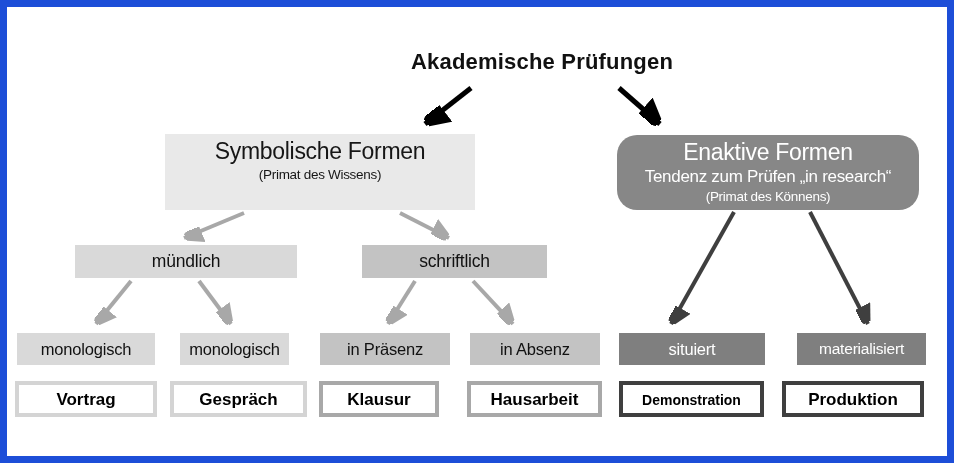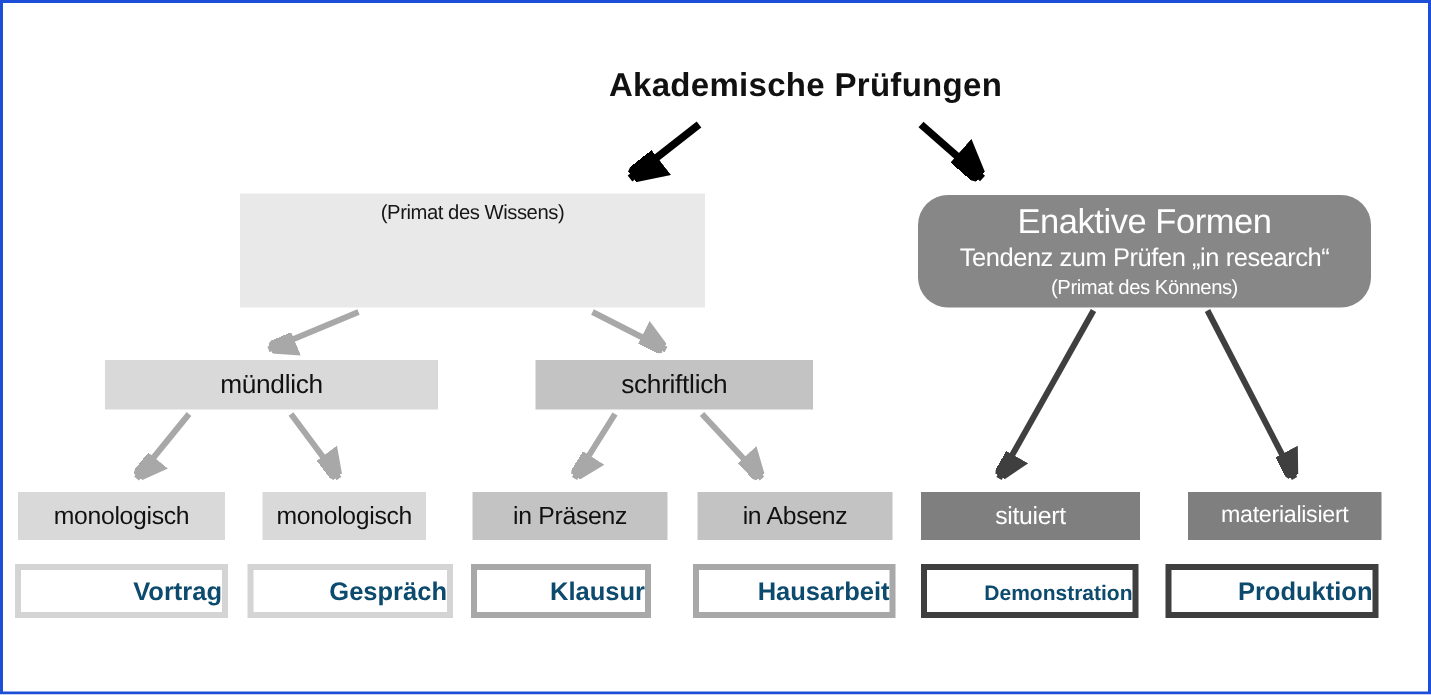--- a/index.html
+++ b/index.html
@@ -1,18 +1,18 @@
 <!DOCTYPE html>
 <html><head>
 <meta charset="utf-8">
 <style>
   html,body{margin:0;padding:0;background:#fff;font-family:"Liberation Sans",sans-serif;}
   .canvas{
     position:relative;width:954px;height:463px;box-sizing:border-box;
-    background:#fff;border:2px solid #1d4ed8;overflow:hidden;
+    background:#fff;border:7px solid #1d4ed8;overflow:hidden;
   }
   .node{position:absolute;box-sizing:border-box;text-align:center;color:#111;}
   .title{
     left:300px;top:42px;width:470px;height:30px;
     font-size:22px;font-weight:bold;letter-spacing:0.2px;
   }
   .branch{
     padding-top:3px;letter-spacing:-0.3px;
   }
   .branch .h{font-size:23px;line-height:28px;}
@@ -25,21 +25,21 @@
   .schriftlich{left:355px;top:238px;width:185px;background:#c3c3c3;}
   .lvl3{height:32px;line-height:32px;font-size:16.5px;letter-spacing:-0.2px;}
   .monologisch{left:10px;top:326px;width:138px;background:#d9d9d9;}
   .dialogisch{left:173px;top:326px;width:109px;background:#d9d9d9;}
   .in-praesenz{left:313px;top:326px;width:130px;background:#c3c3c3;}
   .in-absenz{left:463px;top:326px;width:130px;background:#c3c3c3;}
   .situiert{left:612px;top:326px;width:146px;background:#7f7f7f;color:#fff;}
   .materialisiert{left:778px;top:326px;width:129px;background:#7f7f7f;color:#fff;font-size:15.5px;margin-left:12px;}
   .lvl4{
     height:36px;line-height:29px;background:#fff;font-weight:bold;font-size:17px;
-    border:4px solid #d4d4d4;color:#0c4a6e;text-align:right;
+    border:4px solid #d4d4d4;color:#000000;
   }
   .vortrag{left:8px;top:374px;width:142px;}
   .gespraech{left:163px;top:374px;width:137px;}
   .klausur{left:312px;top:374px;width:120px;border-color:#a8a8a8;}
   .hausarbeit{left:460px;top:374px;width:135px;border-color:#a8a8a8;}
   .demonstration{left:612px;top:374px;width:145px;border-color:#3f3f3f;font-size:14px;line-height:30px;}
   .produktion{left:775px;top:374px;width:142px;border-color:#3f3f3f;}
   svg.arrows{position:absolute;left:0;top:0;width:954px;height:463px;pointer-events:none;}
   .ln-black{stroke:#000000;stroke-width:5;}
   .ln-gray{stroke:#a8a8a8;stroke-width:4;}
@@ -70,20 +70,21 @@
     <line class="ln-gray" x1="192" y1="274" x2="224" y2="317" marker-end="url(#head-gray)"></line>
     <line class="ln-gray" x1="408" y1="274" x2="381" y2="317" marker-end="url(#head-gray)"></line>
     <line class="ln-gray" x1="466" y1="274" x2="506" y2="317" marker-end="url(#head-gray)"></line>
     <line class="ln-dark" x1="727" y1="205" x2="664" y2="317" marker-end="url(#head-dark)"></line>
     <line class="ln-dark" x1="803" y1="205" x2="861" y2="317" marker-end="url(#head-dark)"></line>
   </svg>
 
   <div class="node title">Akademische Prüfungen</div>
 
   <div class="node branch symbolic">
+    <div class="h">Symbolische Formen</div>
     <div class="n">(Primat des Wissens)</div>
   </div>
 
   <div class="node branch enactive">
     <div class="h">Enaktive Formen</div>
     <div class="t">Tendenz zum Prüfen „in research“</div>
     <div class="n">(Primat des Könnens)</div>
   </div>
 
   <div class="node lvl2 muendlich">mündlich</div>

